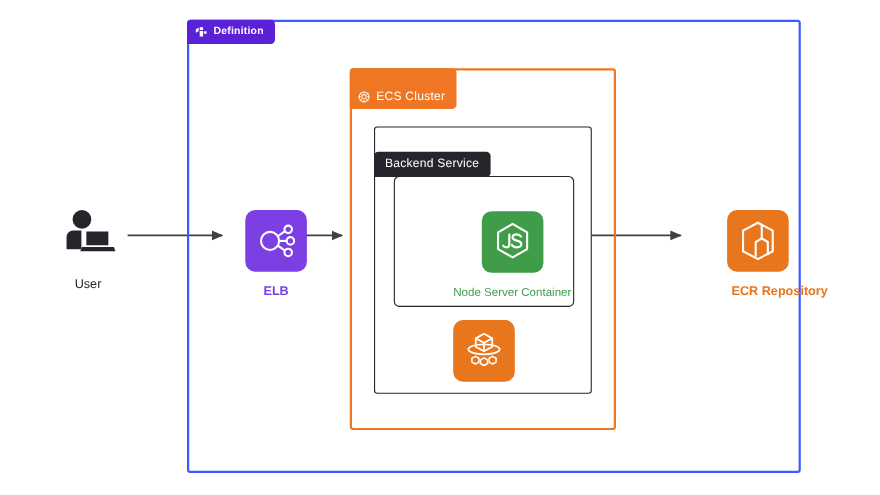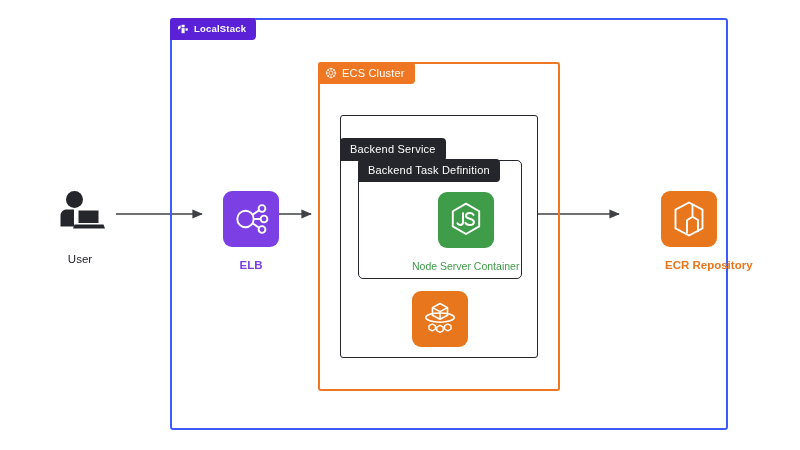--- a/index.html
+++ b/index.html
@@ -77,21 +77,21 @@
     font-weight: 700;
     font-size: 9.5px;
     padding: 5px 10px 5px 7px;
   }
   .badge-ecs {
     left: 318px;
     top: 62px;
     background: #ef7622;
     border-radius: 4px 4px 4px 0;
     font-size: 11px;
-    padding: 5px 10px 5px 7px;
+    padding: 20px 10px 5px 7px;
   }
   .badge-service {
     left: 340px;
     top: 114px;
     background: #24262b;
     border-radius: 4px 4px 4px 0;
     font-size: 11px;
     padding: 6px 10px;
     margin-top: 24px;
   }
@@ -188,43 +188,40 @@
 
   <div class="badge badge-localstack">
     <span class="badge-icon">
       <svg viewBox="0 0 14 14" xmlns="http://www.w3.org/2000/svg">
         <path d="M1.2 4.3 L4.2 2.6 L4.2 6.2 L1.2 7.9 Z" fill="#ffffff"></path>
         <path d="M5.3 2.1 L8.9 2.1 L8.9 5.0 L5.3 5.0 Z" fill="#ffffff"></path>
         <path d="M5.3 6.0 L8.9 6.0 L8.9 11.9 L5.3 11.9 Z" fill="#ffffff"></path>
         <path d="M9.9 6.2 L12.6 6.2 L12.6 8.9 L9.9 8.9 Z" fill="#ffffff"></path>
       </svg>
     </span>
-    <span>LocalStack</span>
+    <span>Definition</span>
   </div>
 
   <div class="badge badge-ecs">
     <span class="badge-icon">
       <svg viewBox="0 0 14 14" xmlns="http://www.w3.org/2000/svg">
         <circle cx="7" cy="7" r="5.2" fill="none" stroke="#ffffff" stroke-width="1.1" opacity="0.85"></circle>
         <circle cx="7" cy="7" r="2.3" fill="none" stroke="#ffffff" stroke-width="1.1" opacity="0.85"></circle>
         <path d="M7 1.3 L7 3.2 M7 10.8 L7 12.7 M1.3 7 L3.2 7 M10.8 7 L12.7 7
                  M3.0 3.0 L4.3 4.3 M9.7 9.7 L11.0 11.0
                  M11.0 3.0 L9.7 4.3 M4.3 9.7 L3.0 11.0" stroke="#ffffff" stroke-width="1.1" opacity="0.85" stroke-linecap="round"></path>
       </svg>
     </span>
     <span>ECS Cluster</span>
   </div>
 
   <div class="badge badge-service">
     <span>Backend Service</span>
   </div>
 
-  <div class="badge badge-taskdef">
-    <span>Backend Task Definition</span>
-  </div>
 
   <div class="node node-user">
     <div class="node-tile" style="background:transparent;">
       <span>
         <svg width="56" height="56" viewBox="0 0 56 56" xmlns="http://www.w3.org/2000/svg">
           <circle cx="22.5" cy="13.5" r="8.5" fill="#24262b"></circle>
           <path d="M8.5 40.5 L8.5 29.5 C8.5 26.2 11.2 23.5 14.5 23.5 L22.0 23.5 L22.0 40.5 Z" fill="#24262b"></path>
           <path d="M26.5 24.5 L46.5 24.5 L46.5 37.0 L26.5 37.0 Z" fill="#24262b"></path>
           <path d="M22.5 38.5 L51.5 38.5 L53.0 42.5 L21.0 42.5 Z" fill="#24262b"></path>
         </svg>

